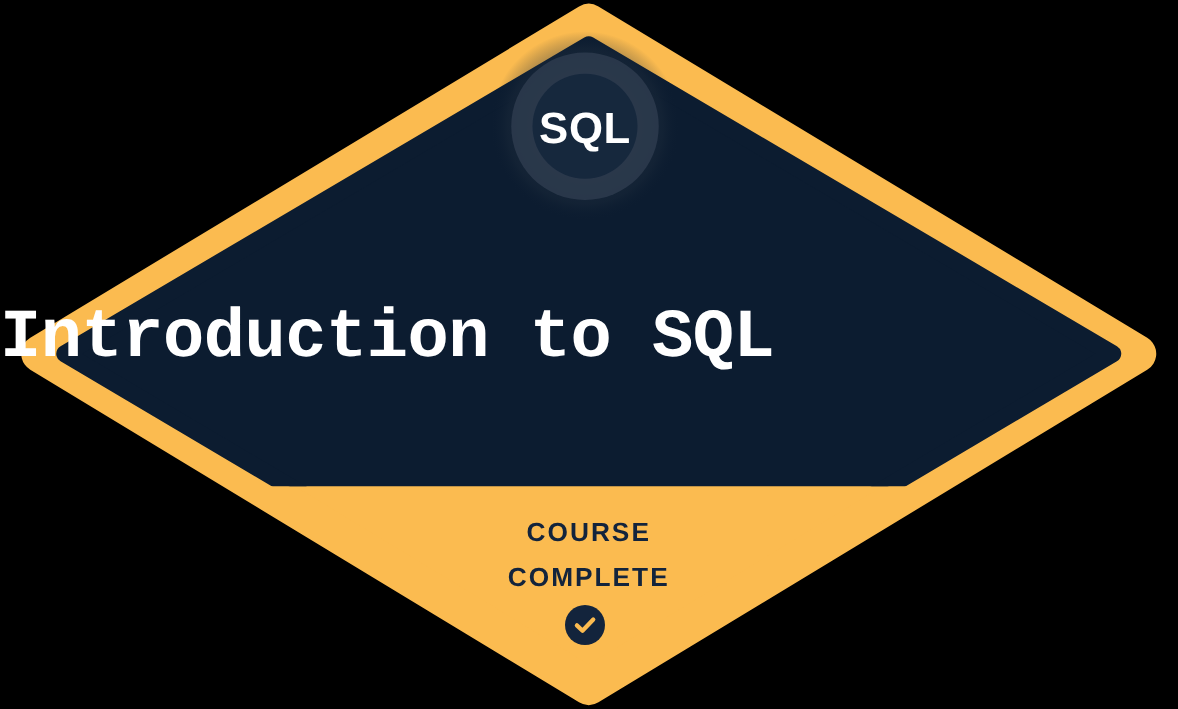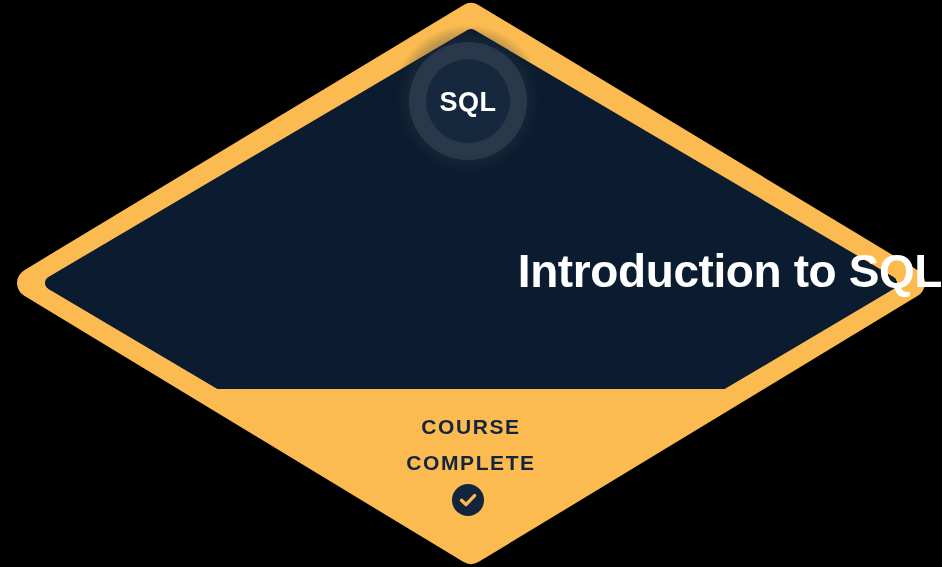--- a/index.html
+++ b/index.html
@@ -49,39 +49,39 @@
     width: 118px;
     height: 118px;
     border-radius: 50%;
     display: flex;
     align-items: center;
     justify-content: center;
   }
   #sql-badge-label {
     color: #ffffff;
     font-family: "Liberation Sans", sans-serif;
-    font-size: 27px;
+    font-size: 35px;
     font-weight: bold;
     letter-spacing: 0.5px;
     line-height: 1;
     text-align: center;
     position: relative;
     top: 1px;
   }
 
   
   #course-title {
     position: absolute;
     left: 0;
     top: 243px;
     width: 942px;
-    text-align: right;
+    text-align: left;
     color: #ffffff;
-    font-family: Liberation Sans, sans-serif;
-    font-size: 46px;
+    font-family: Liberation Mono, monospace;
+    font-size: 55px;
     font-weight: bold;
     letter-spacing: -0.4px;
     line-height: 56px;
     white-space: nowrap;
   }
 
   
   #status-block {
     position: absolute;
     left: 0;

